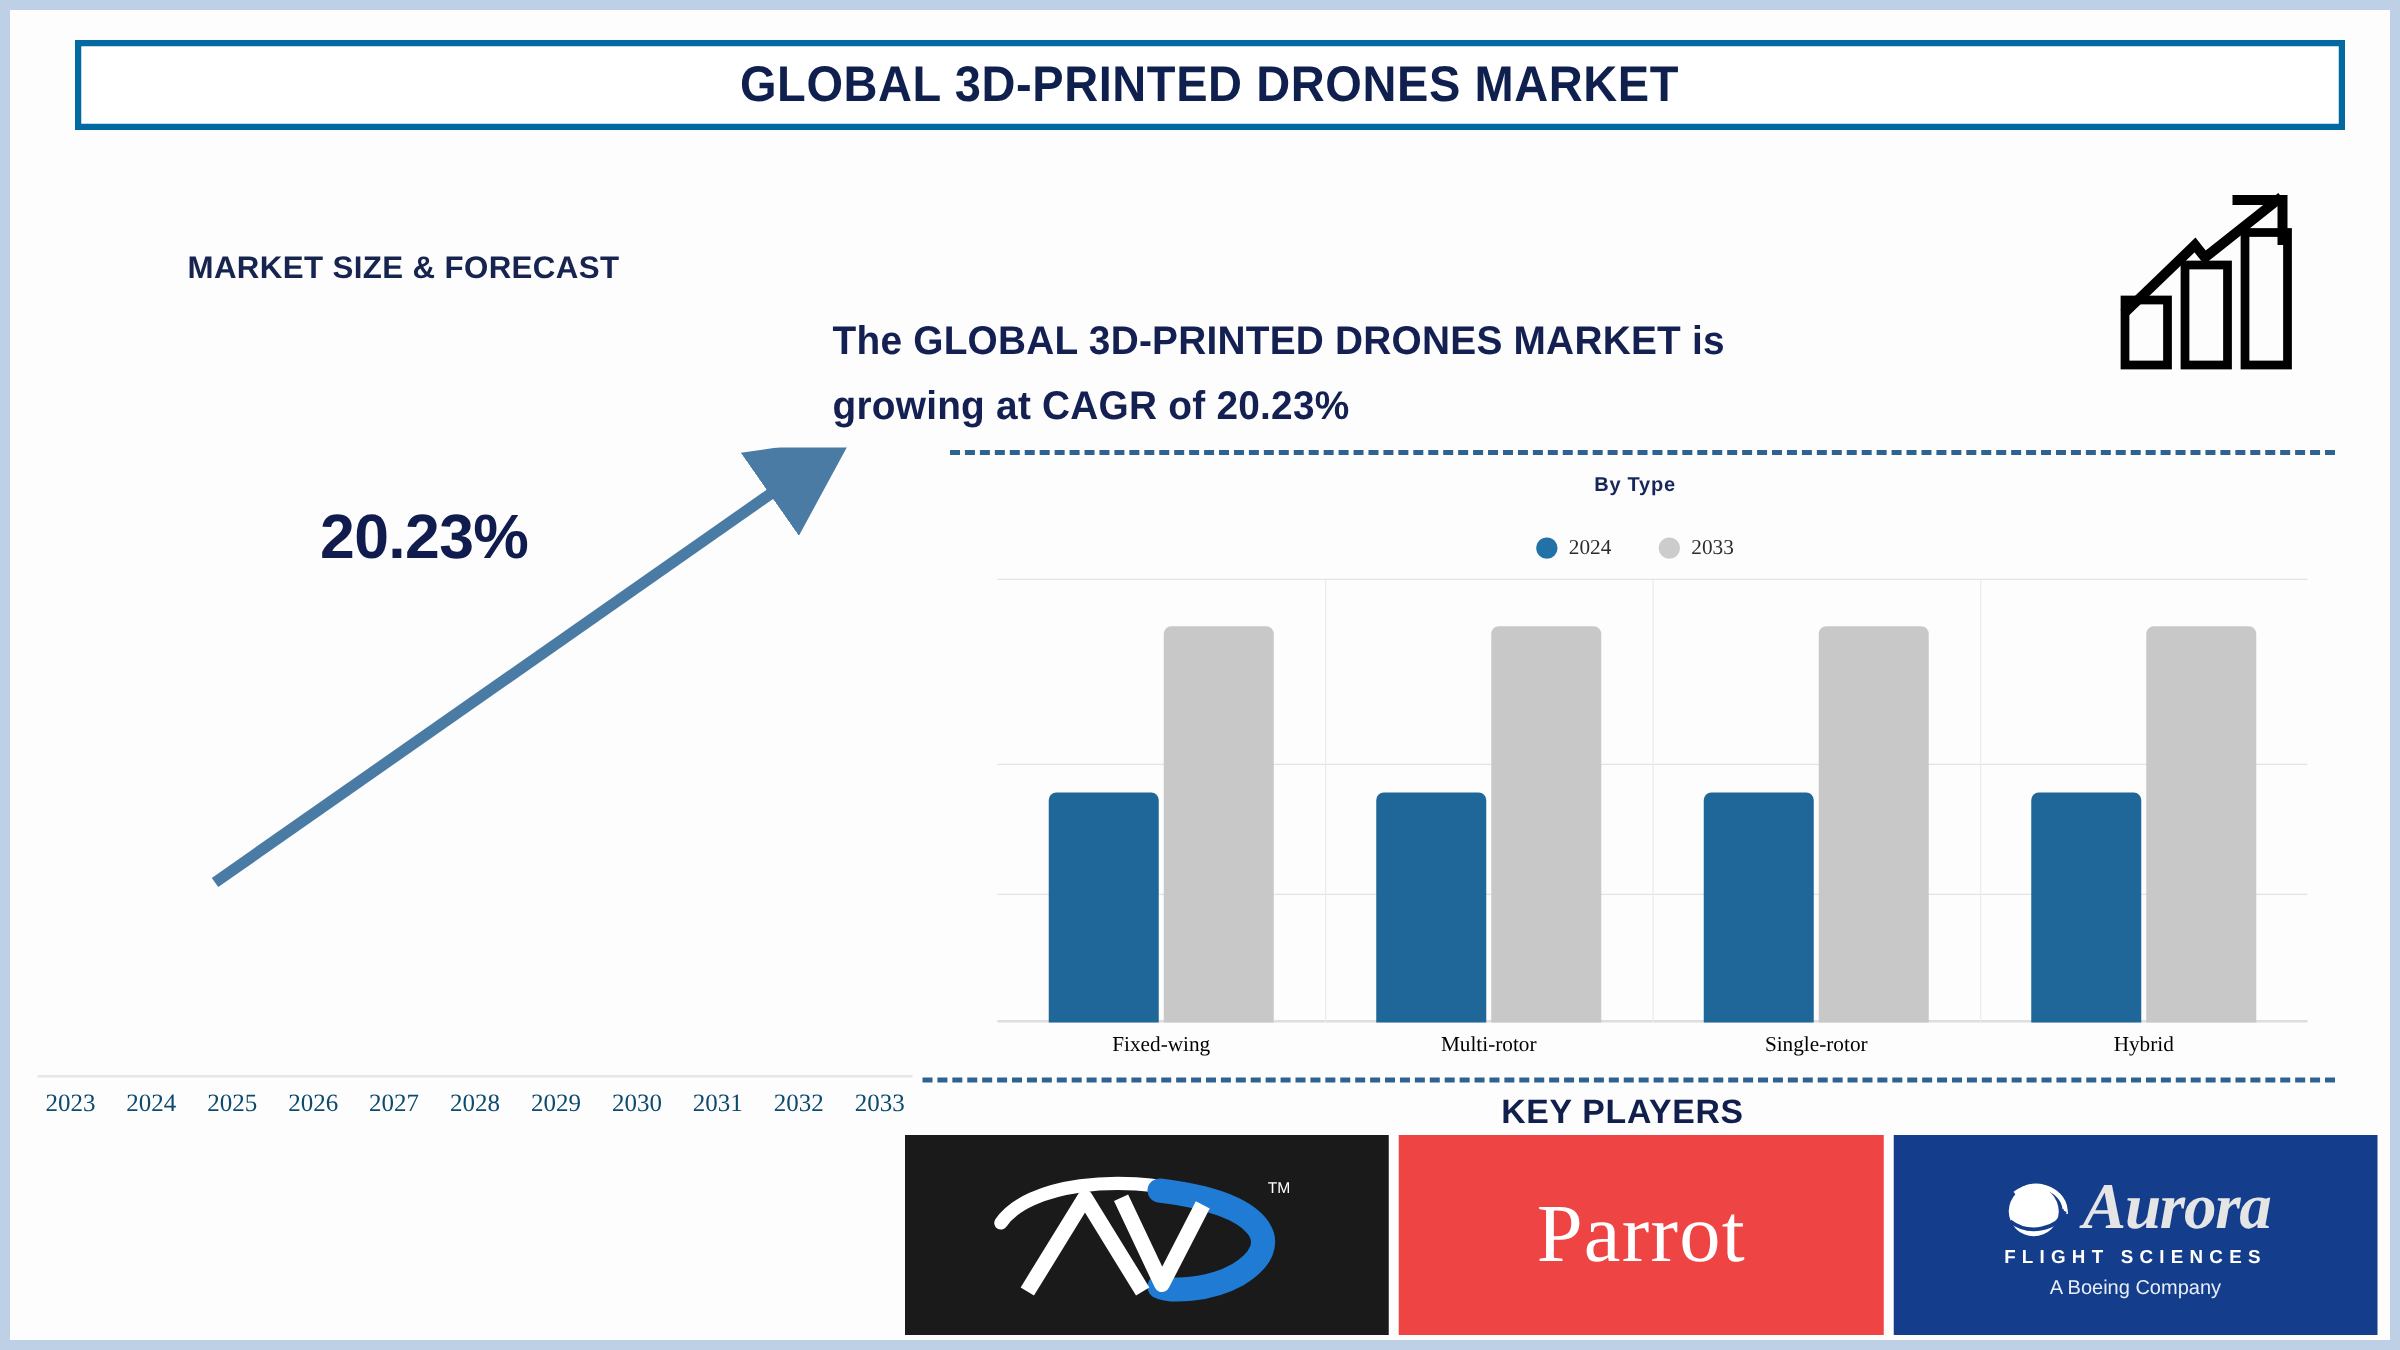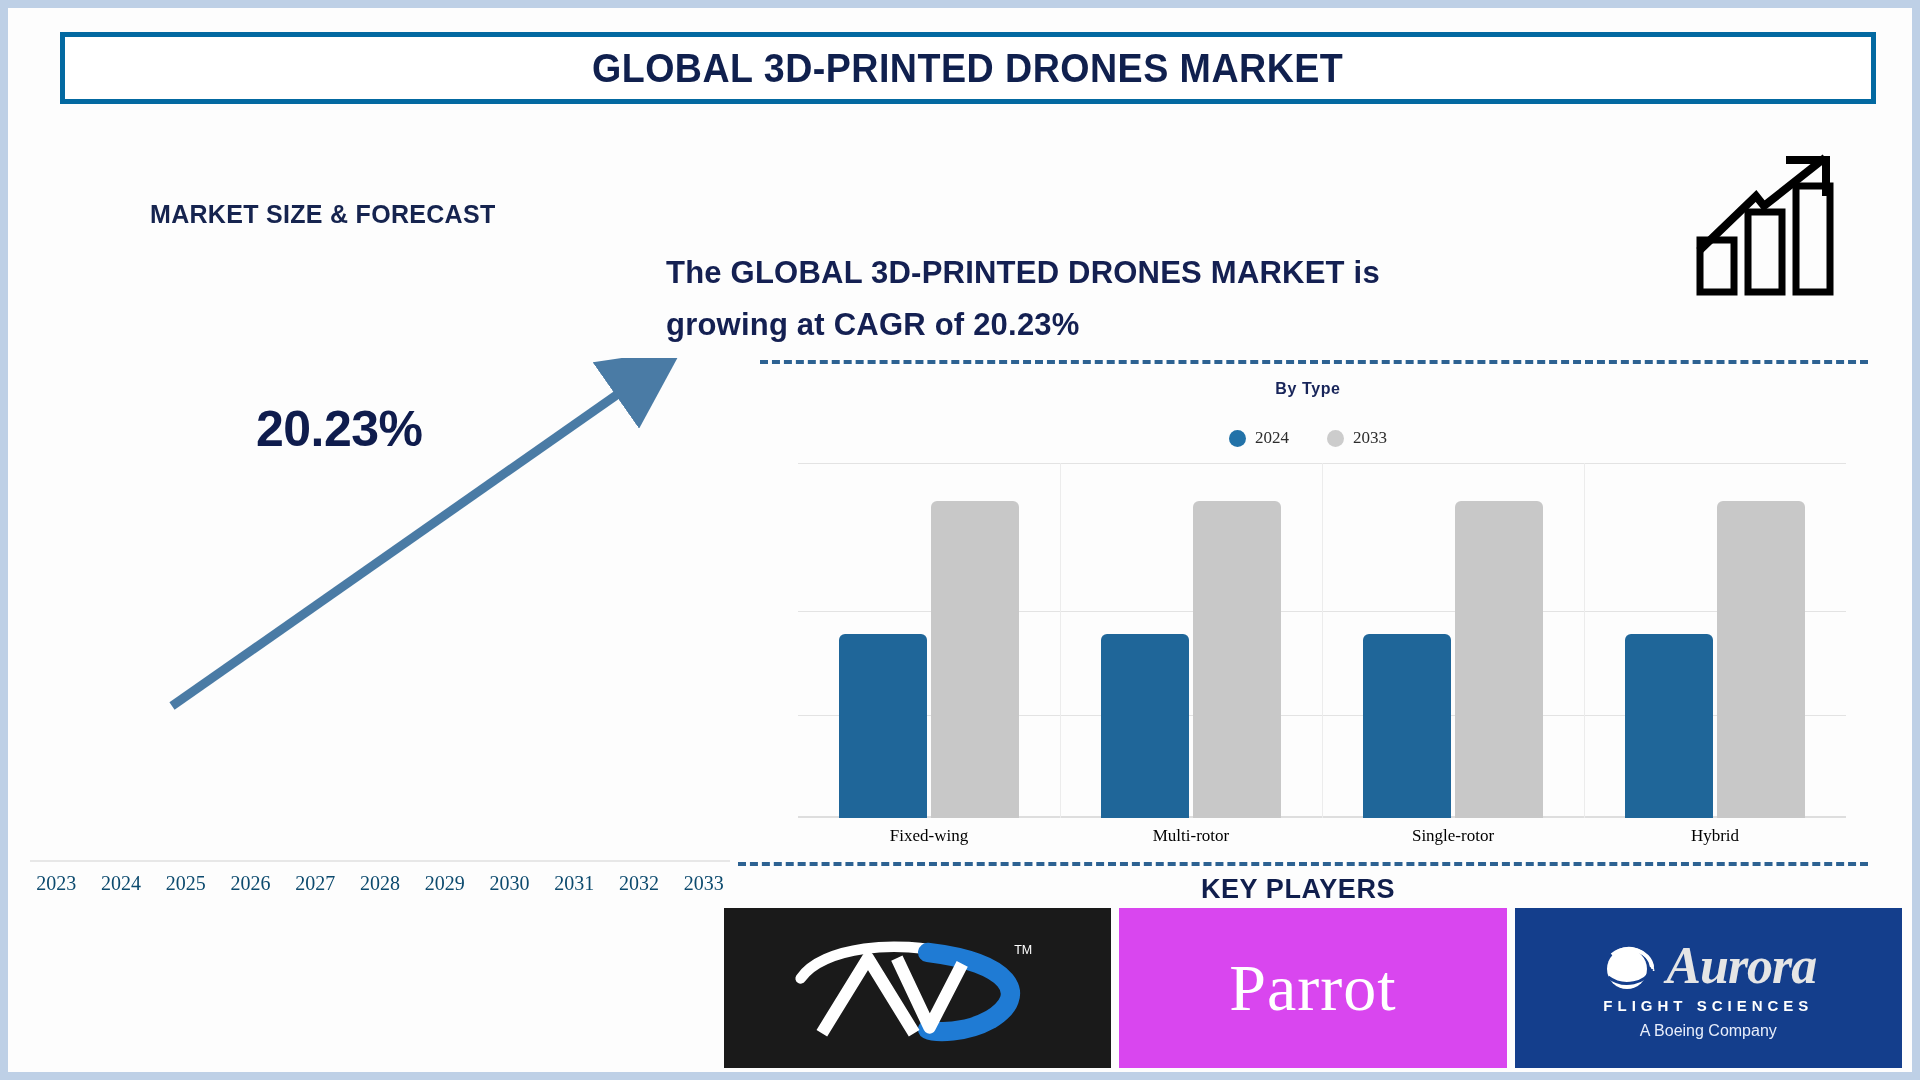--- a/index.html
+++ b/index.html
@@ -109,21 +109,21 @@
     position:absolute; left:1080px; top:866px; width:420px; text-align:center;
     font-size:27px; font-weight:bold; color:#111f4d; letter-spacing:0.6px;
   }
   .logos{
     position:absolute; left:716px; top:900px; width:1178px; height:160px;
     display:flex; gap:8px;
   }
   .logo{ flex:1; position:relative; overflow:hidden; display:flex;
          align-items:center; justify-content:center; }
   .logo-av{ background:#1a1a1a; }
-  .logo-parrot{ background:#d946ef; }
+  .logo-parrot{ background:#ef4444; }
   .logo-aurora{ background:#143e8c; flex-direction:column; gap:2px; }
   .parrot-text{ font-size:66px; color:#ffffff; font-family:"Liberation Serif", serif;
                 letter-spacing:1px; }
   .aurora-text{ font-size:52px; font-weight:bold; font-style:italic; color:#e5e5e5;
                 font-family:"Liberation Serif", serif; letter-spacing:-1px; line-height:54px; }
   .aurora-sub{ font-size:15px; color:#ffffff; letter-spacing:5px; font-weight:bold; }
   .aurora-boeing{ font-size:16px; color:#e8eefb; margin-top:6px; }
 </style>
 </head>
 <body>

